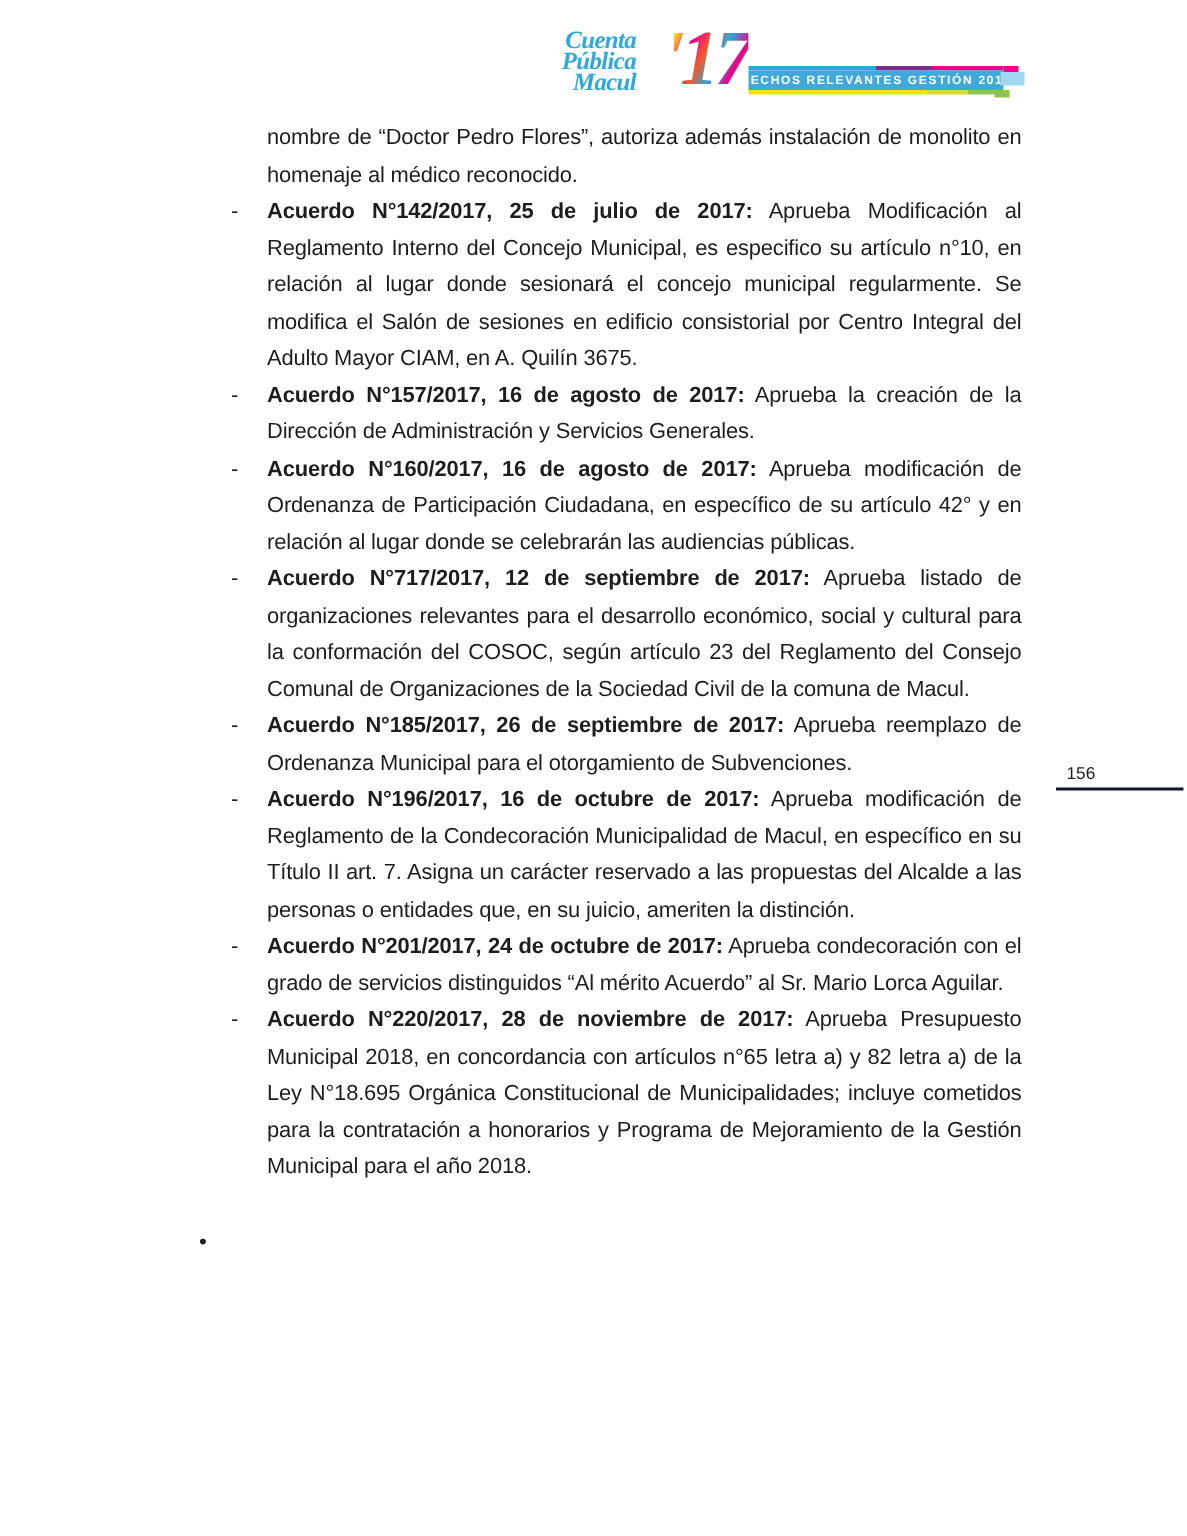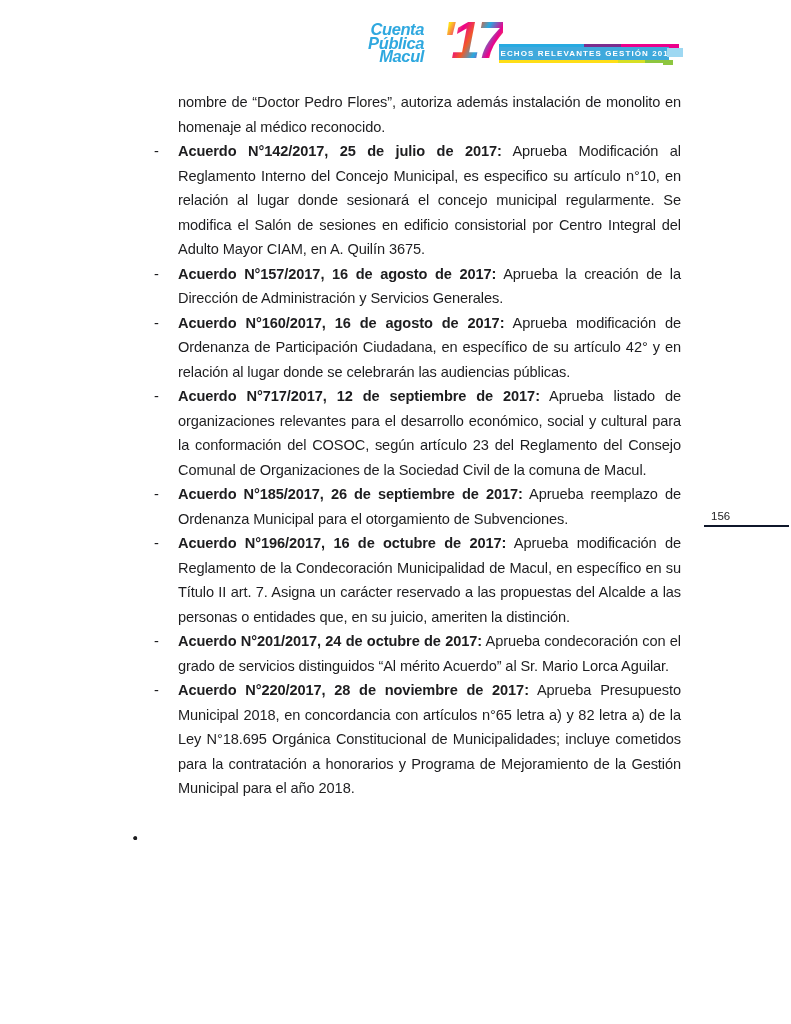--- a/index.html
+++ b/index.html
@@ -2,21 +2,21 @@
 <html><head>
 <meta charset="utf-8">
 <style>
   html,body { margin:0; padding:0; background:#ffffff; }
   .page {
     position:relative; width:791px; height:1024px; background:#ffffff;
     overflow:hidden; font-family:"Liberation Sans", sans-serif; color:#1d1d1f;
   }
 
   
-  .logo-wrap { position:absolute; left:350px; top:13px; display:flex; align-items:center; }
+  .logo-wrap { position:absolute; left:350px; top:13px; display:flex; align-items:flex-start;font-family:Liberation Serif, serif; }
   .wordmark {
     text-align:right; font-style:italic; font-weight:bold; color:#2fa8df;
     font-size:16.5px; line-height:13.8px; letter-spacing:-0.4px; margin-top:7px; width:74px;
   }
   .wordmark span { display:block; }
   .logo-year {
     font-size:52px; line-height:54px; font-weight:bold; font-style:italic;
     letter-spacing:-3px; margin-left:18px;
     background:linear-gradient(118deg,#f7941e 0%,#ffde17 15%,#ec008c 32%,#f15a29 46%,#27aae1 60%,#ec008c 76%,#f7941e 88%,#92278f 100%);
     -webkit-background-clip:text; background-clip:text; color:transparent;
@@ -30,21 +30,21 @@
     font-size:8px; font-weight:bold; letter-spacing:1.1px; white-space:nowrap;
   }
   .banner-stripe-bottom { height:3px;
     background:linear-gradient(90deg,#ffde17 0 70%,#d7df23 70% 86%,#8dc63f 86% 100%); }
   .banner-overhang-blue { position:absolute; right:-14px; top:4px; width:16px; height:9px; background:#9ed8f2; }
   .banner-overhang-pink { position:absolute; right:-10px; top:0; width:10px; height:4px; background:#ec008c; }
   .banner-overhang-green { position:absolute; right:-4px; bottom:-2px; width:10px; height:5px; background:#8dc63f; }
 
   
   .content {
-    position:absolute; left:178px; top:90px; width:503px;
+    position:absolute; left:178px; top:80px; width:503px;
     font-size:14.6px; line-height:24.5px; text-align:justify; letter-spacing:-0.1px;
   }
   .intro { margin:0; }
   .acuerdo { position:relative; margin:0; }
   .dash-marker { position:absolute; left:-24px; top:0; font-weight:normal; }
   .lead { font-weight:bold; }
 
   .bullets { margin-top:25px; margin-left:-18px; text-align:left; }
   .bullet-item { position:relative; font-weight:bold; line-height:25px; }
   .dot-marker { position:absolute; left:-27px; top:-1px; font-size:13px; }

